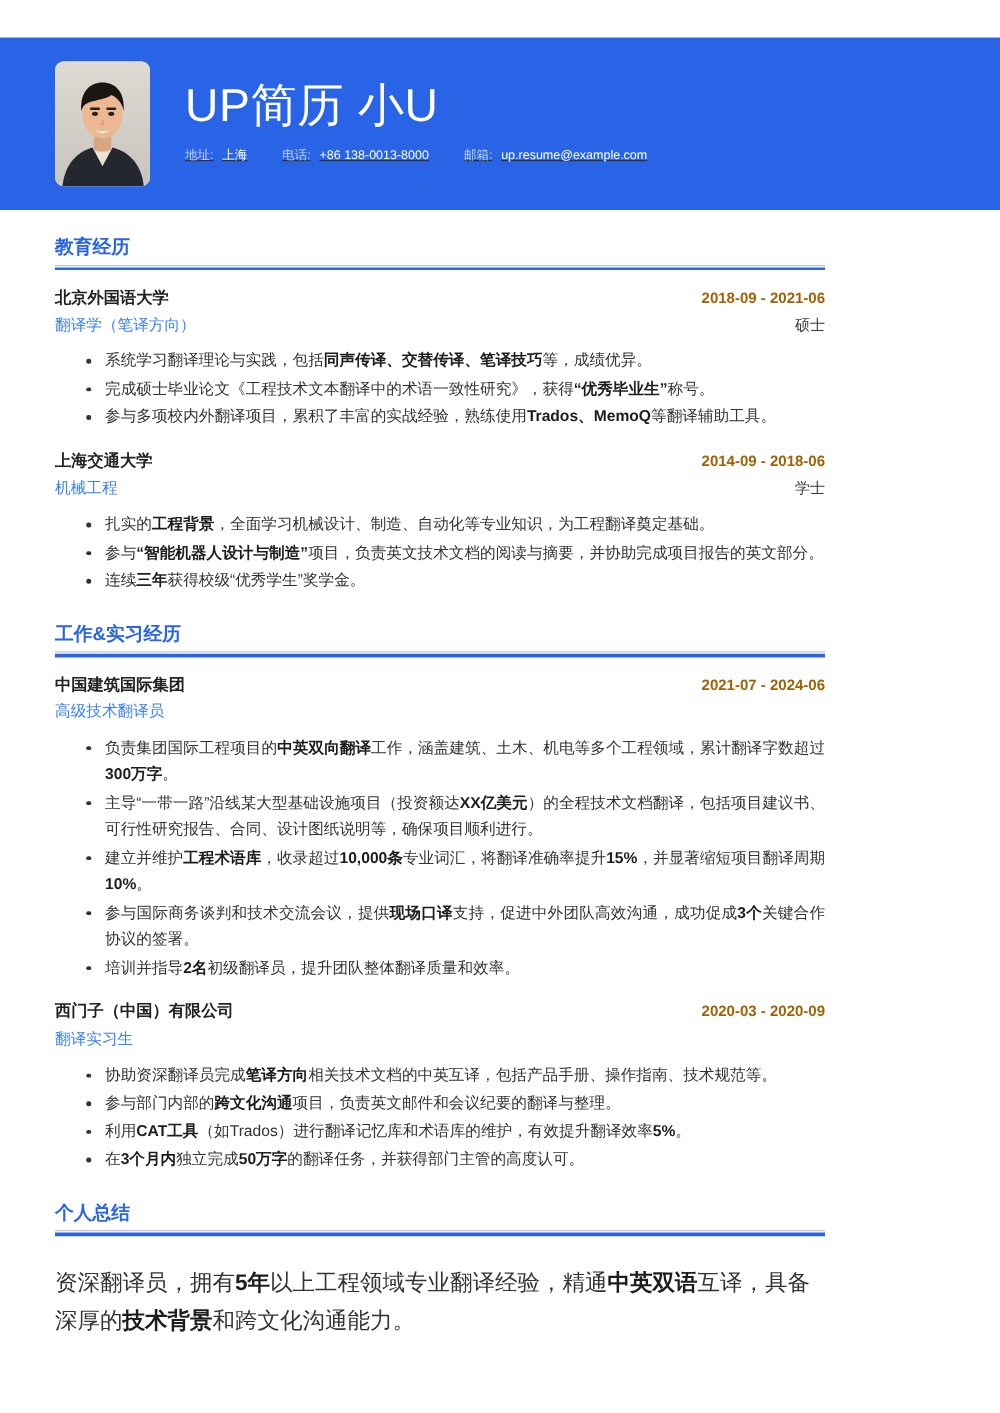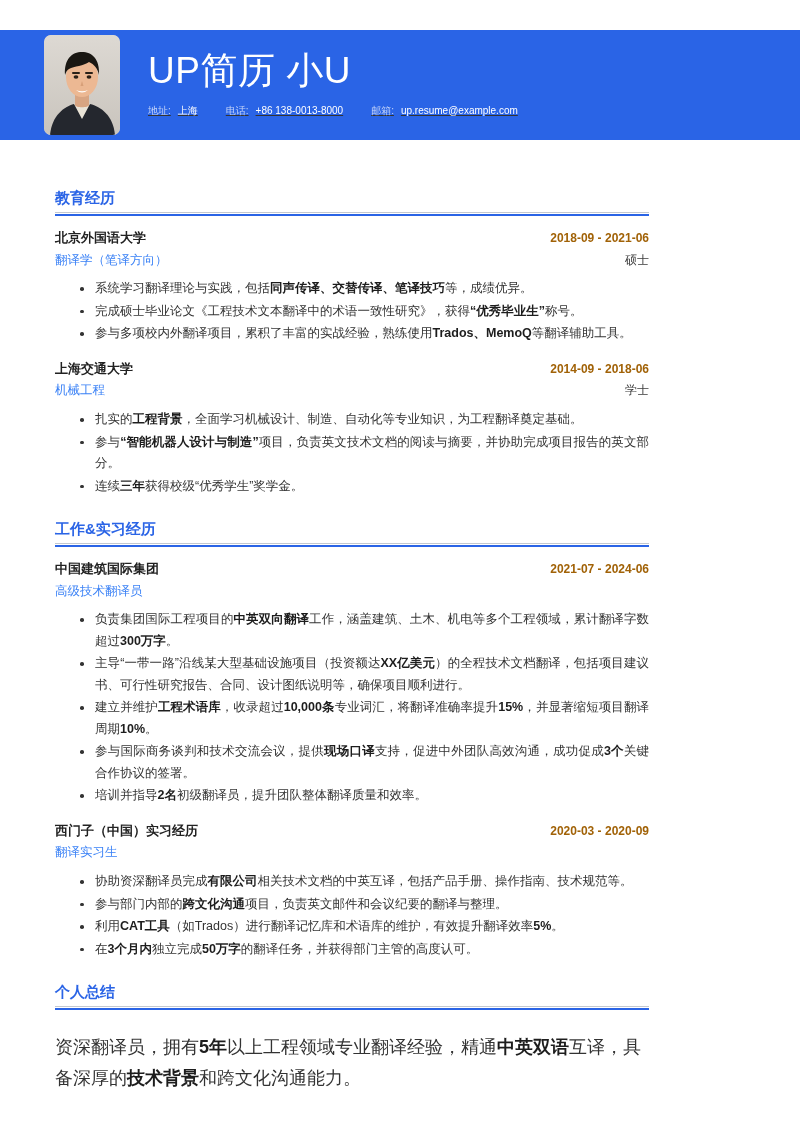--- a/index.html
+++ b/index.html
@@ -17,21 +17,21 @@
     background: #ffffff;
     overflow: hidden;
   }
 
   
   .header-band {
     position: absolute;
     top: 30px;
     left: 0;
     width: 800px;
-    height: 110px;
+    height: 138px;
     background: #2a64e6;
     display: flex;
     align-items: center;
     padding-left: 44px;
   }
   .avatar {
     width: 76px;
     height: 100px;
     border-radius: 7px;
     overflow: hidden;
@@ -69,21 +69,21 @@
   .contact-item:last-child { margin-right: 0; }
   .contact-label { color: #c6d5f8; margin-right: 7px; }
   .contact-value { color: #ffffff; }
 
   
   .body-wrap {
     position: absolute;
     top: 172px;
     left: 0;
     width: 704px;
-    padding: 0 55px;
+    padding: 0 44px;
   }
 
   .section { margin-top: 22px; }
   .section.first { margin-top: 16px; }
   .section-head { margin-bottom: 10px; }
   .section-title {
     color: #2a64e6;
     font-size: 15px;
     font-weight: bold;
     line-height: 1.3;
@@ -299,29 +299,29 @@
           <li>负责集团国际工程项目的<b>中英双向翻译</b>工作，涵盖建筑、土木、机电等多个工程领域，累计翻译字数超过<b>300万字</b>。</li>
           <li>主导“一带一路”沿线某大型基础设施项目（投资额达<b>XX亿美元</b>）的全程技术文档翻译，包括项目建议书、可行性研究报告、合同、设计图纸说明等，确保项目顺利进行。</li>
           <li>建立并维护<b>工程术语库</b>，收录超过<b>10,000条</b>专业词汇，将翻译准确率提升<b>15%</b>，并显著缩短项目翻译周期<b>10%</b>。</li>
           <li>参与国际商务谈判和技术交流会议，提供<b>现场口译</b>支持，促进中外团队高效沟通，成功促成<b>3个</b>关键合作协议的签署。</li>
           <li>培训并指导<b>2名</b>初级翻译员，提升团队整体翻译质量和效率。</li>
         </ul>
       </div>
 
       <div class="entry">
         <div class="entry-top">
-          <div class="entry-org">西门子（中国）实习经历</div>
+          <div class="entry-org">西门子（中国）有限公司</div>
           <div class="entry-date">2020-03 - 2020-09</div>
         </div>
         <div class="entry-sub">
           <div class="entry-role">翻译实习生</div>
           <div class="entry-degree"></div>
         </div>
         <ul class="bullets">
-          <li>协助资深翻译员完成<b>有限公司</b>相关技术文档的中英互译，包括产品手册、操作指南、技术规范等。</li>
+          <li>协助资深翻译员完成<b>笔译方向</b>相关技术文档的中英互译，包括产品手册、操作指南、技术规范等。</li>
           <li>参与部门内部的<b>跨文化沟通</b>项目，负责英文邮件和会议纪要的翻译与整理。</li>
           <li>利用<b>CAT工具</b>（如Trados）进行翻译记忆库和术语库的维护，有效提升翻译效率<b>5%</b>。</li>
           <li>在<b>3个月内</b>独立完成<b>50万字</b>的翻译任务，并获得部门主管的高度认可。</li>
         </ul>
       </div>
     </div>
 
     <div class="section">
       <div class="section-head">
         <div class="section-title">个人总结</div>

